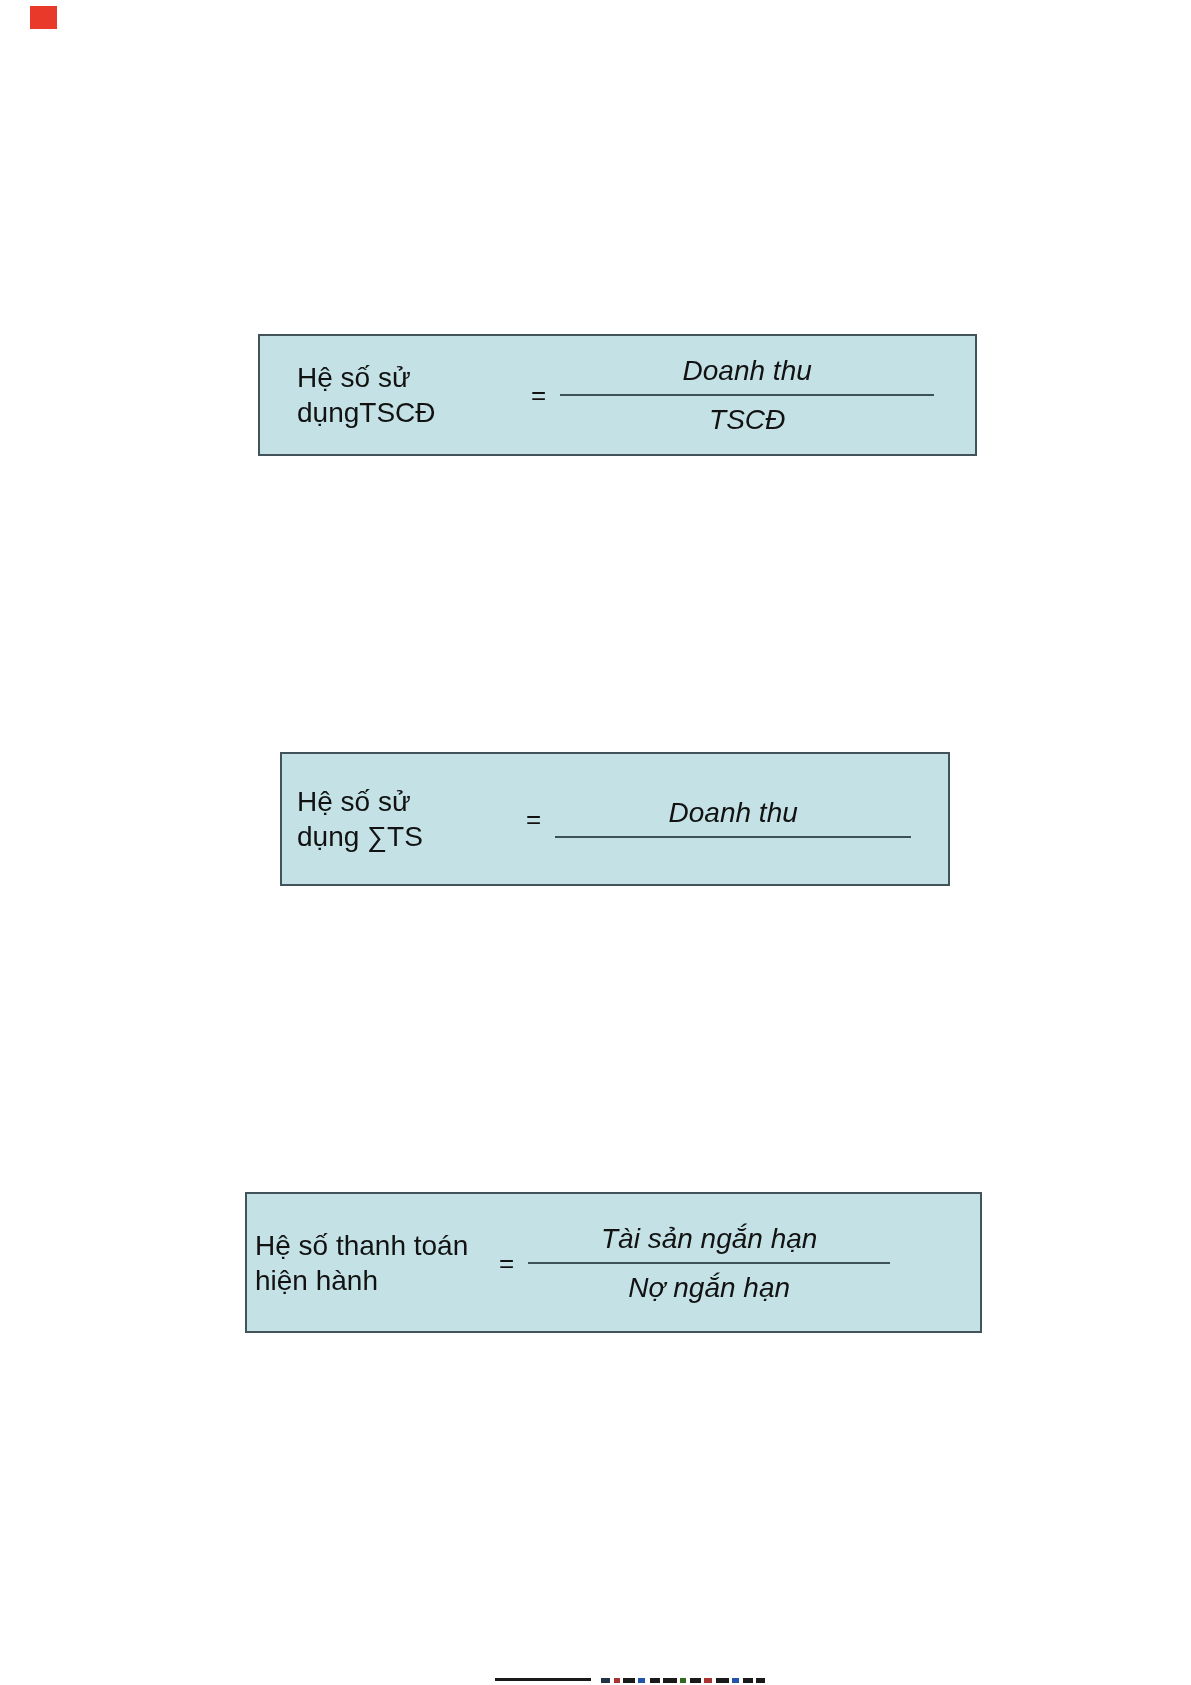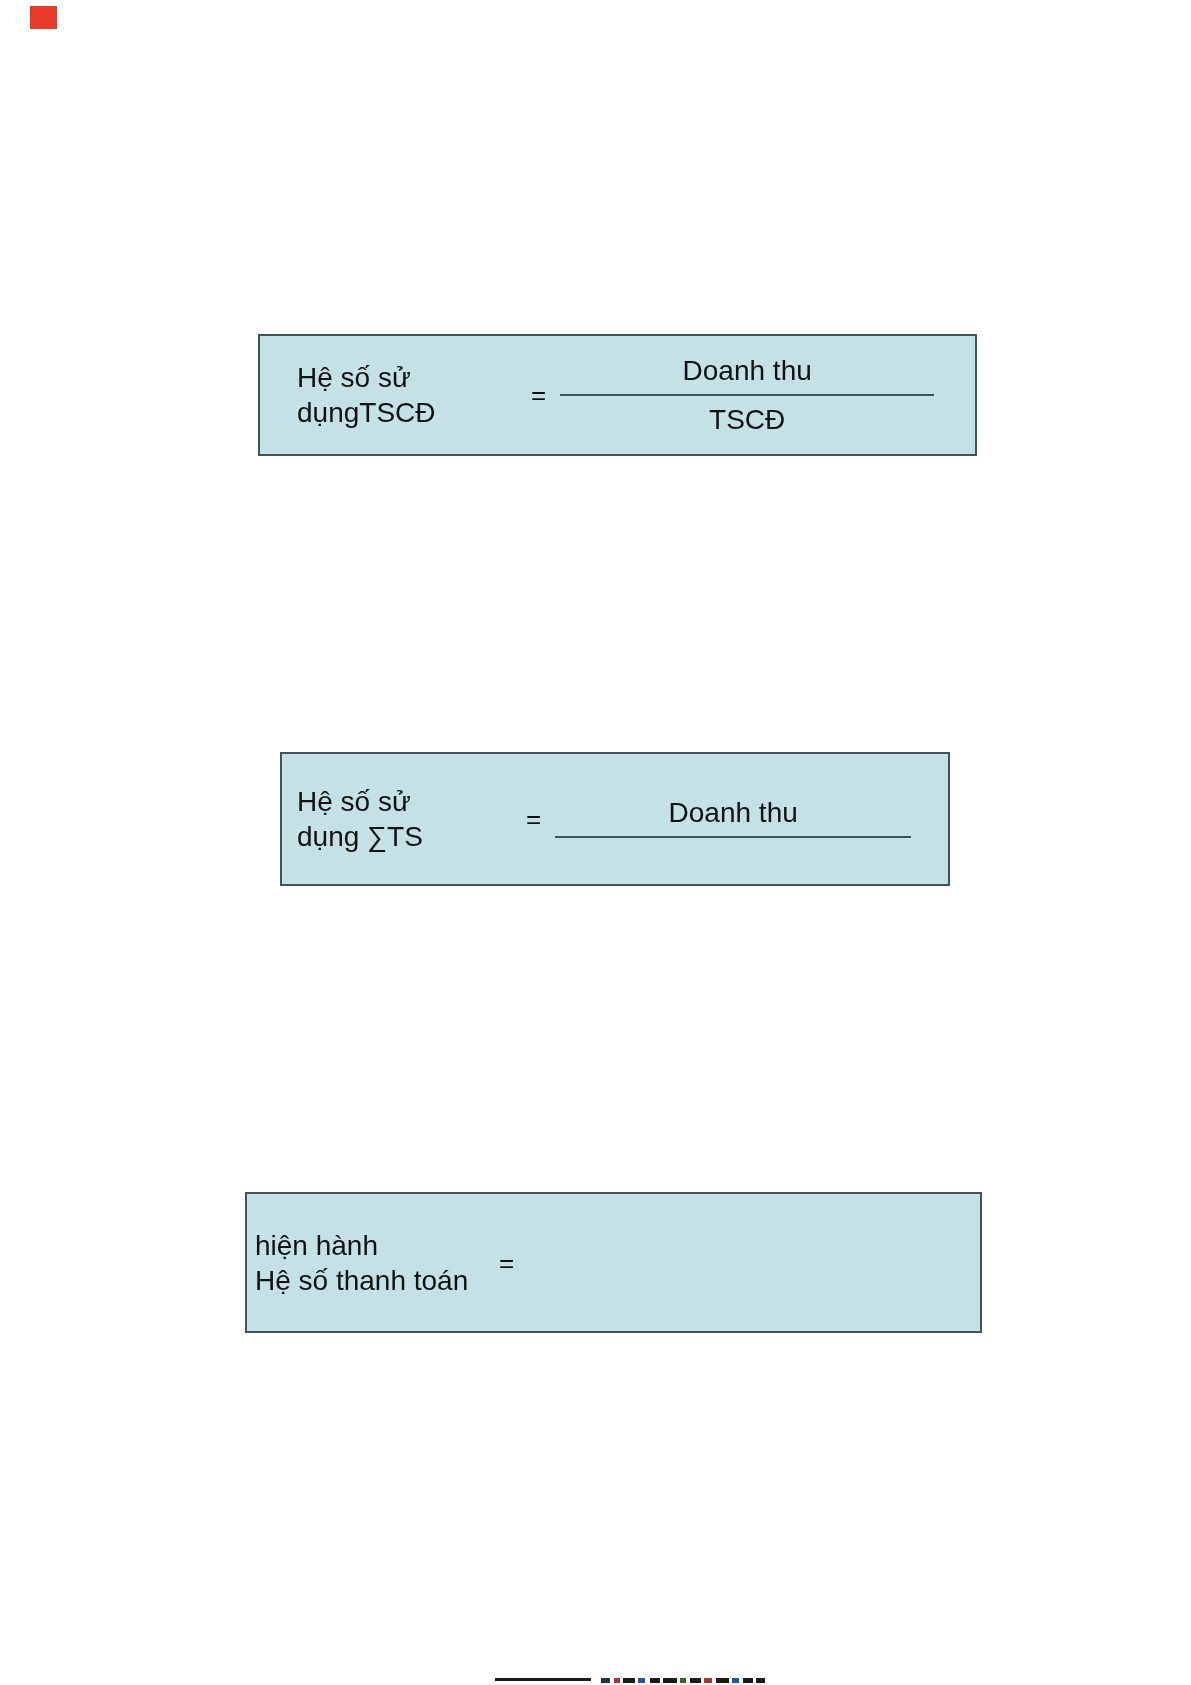--- a/index.html
+++ b/index.html
@@ -42,21 +42,21 @@
   .f-equals {
     font-size: 26px;
     margin: 0 14px;
     line-height: 26px;
   }
   .f-fraction { text-align: center; }
   .box-1 .f-fraction { width: 374px; }
   .box-2 .f-fraction { width: 356px; }
   .box-3 .f-fraction { width: 362px; }
 
-  .f-num, .f-den { line-height: 35px; white-space: nowrap; }
+  .f-num, .f-den { line-height: 35px; white-space: nowrap; font-style: italic; }
   .f-line {
     border-top: 2px solid var(--line, #3d515b);
     margin: 6px 0;
     width: 100%;
     height: 0;
   }
 
   .bottom-watermark {
     position: absolute;
     left: 495px; top: 1678px;
@@ -93,24 +93,29 @@
     </div>
     <div class="f-equals">=</div>
     <div class="f-fraction">
       <div class="f-num">Doanh thu</div>
       <div class="f-line"></div>
     </div>
   </div>
 
   <div class="formula-box box-3">
     <div class="f-label">
+      <div>Hệ số thanh toán</div>
       <div>hiện hành</div>
-      <div>Hệ số thanh toán</div>
     </div>
     <div class="f-equals">=</div>
+    <div class="f-fraction">
+      <div class="f-num">Tài sản ngắn hạn</div>
+      <div class="f-line"></div>
+      <div class="f-den">Nợ ngắn hạn</div>
+    </div>
   </div>
 
   <div class="bottom-watermark">
       <div class="watermark-dash" style="width: 96px; height: 3px; background: rgb(26, 26, 26); margin-right: 10px;"></div>
       <div class="watermark-dash" style="width: 9px; height: 5px; background: rgb(34, 51, 68); margin-right: 4px;"></div>
       <div class="watermark-dash" style="width: 6px; height: 5px; background: rgb(170, 51, 51); margin-right: 3px;"></div>
       <div class="watermark-dash" style="width: 12px; height: 5px; background: rgb(26, 26, 26); margin-right: 3px;"></div>
       <div class="watermark-dash" style="width: 7px; height: 5px; background: rgb(34, 85, 170); margin-right: 5px;"></div>
       <div class="watermark-dash" style="width: 10px; height: 5px; background: rgb(26, 26, 26); margin-right: 3px;"></div>
       <div class="watermark-dash" style="width: 14px; height: 5px; background: rgb(26, 26, 26); margin-right: 3px;"></div>

